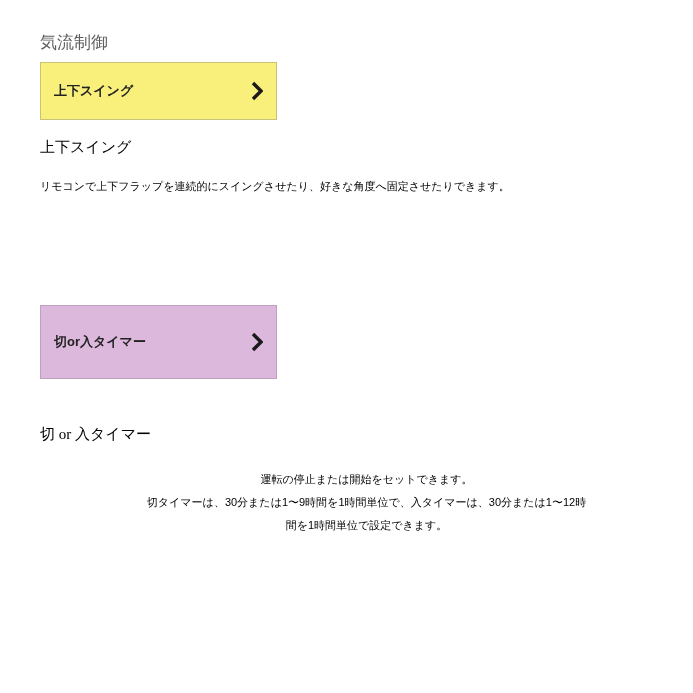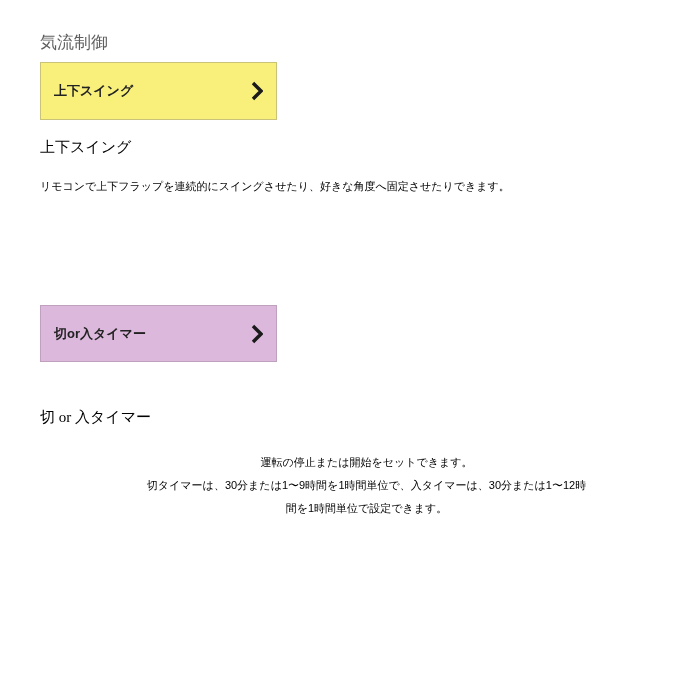--- a/index.html
+++ b/index.html
@@ -74,21 +74,21 @@
     font-size: 11px;
     line-height: 23px;
     white-space: pre;
   }
   
   .section-timer {
     margin-top: 107px;
   }
   .section-timer .feature-btn {
     margin-top: 6px;
-    height: 57px;
+    height: 74px;
   }
   .section-timer .feature-title {
     margin-top: 46px;
     font-family: Liberation Serif, serif;
   }
   .section-timer .feature-desc {
     margin-top: 25px;
     text-align: center;
   }
 </style>

